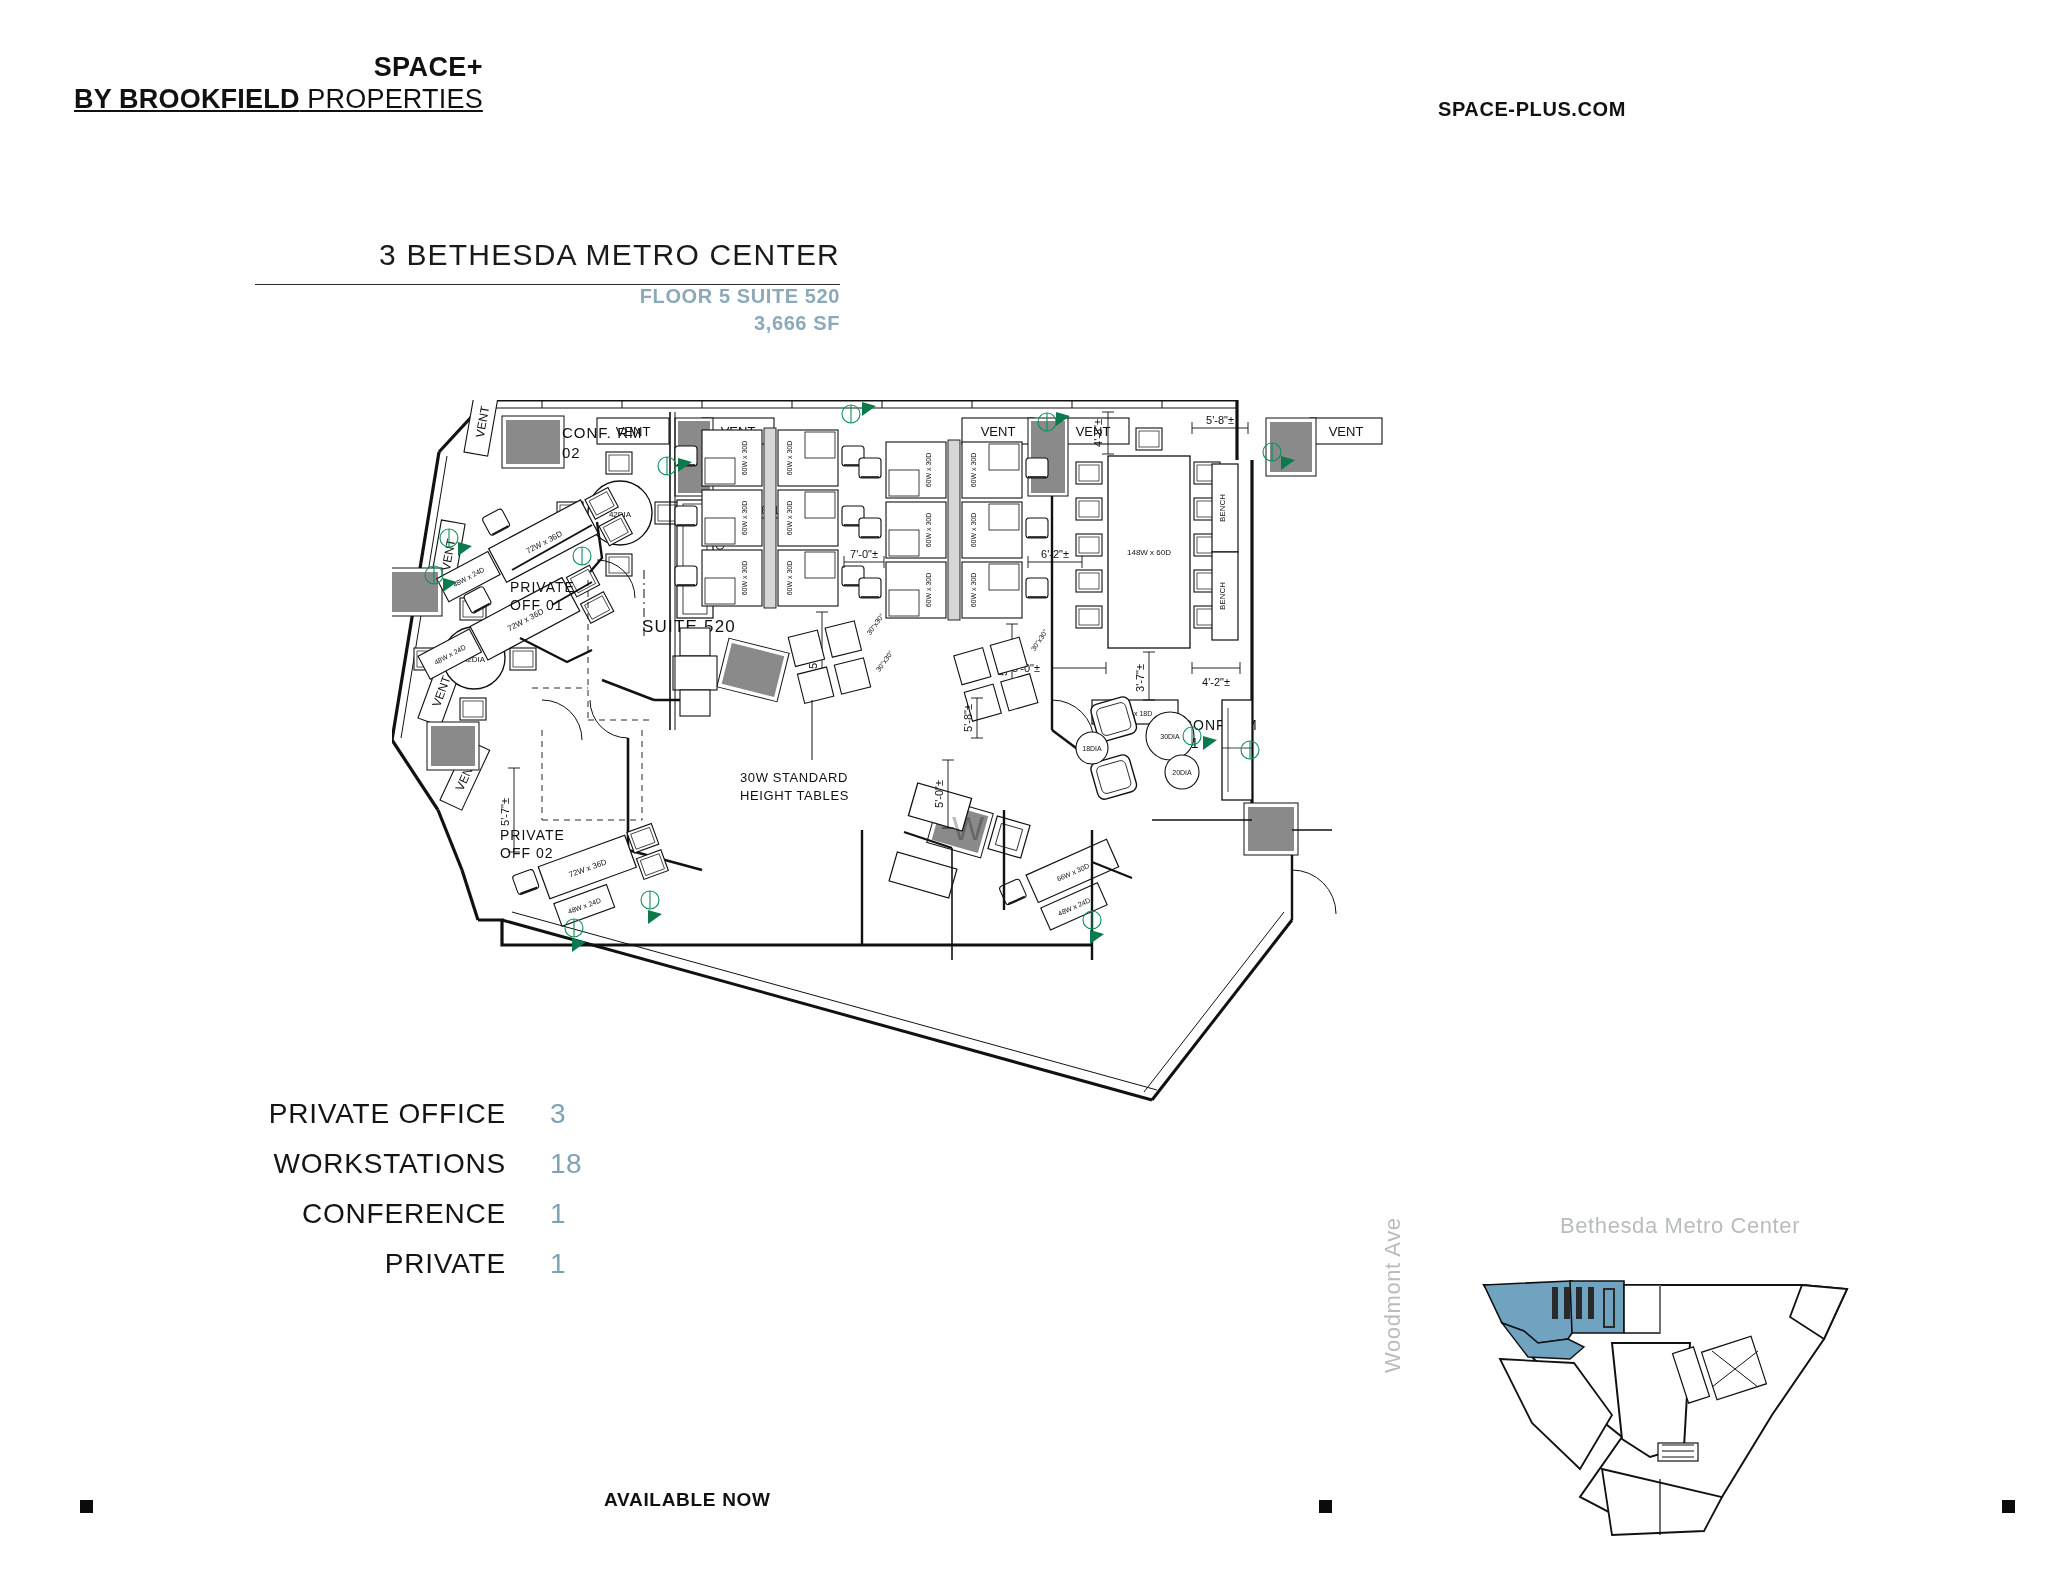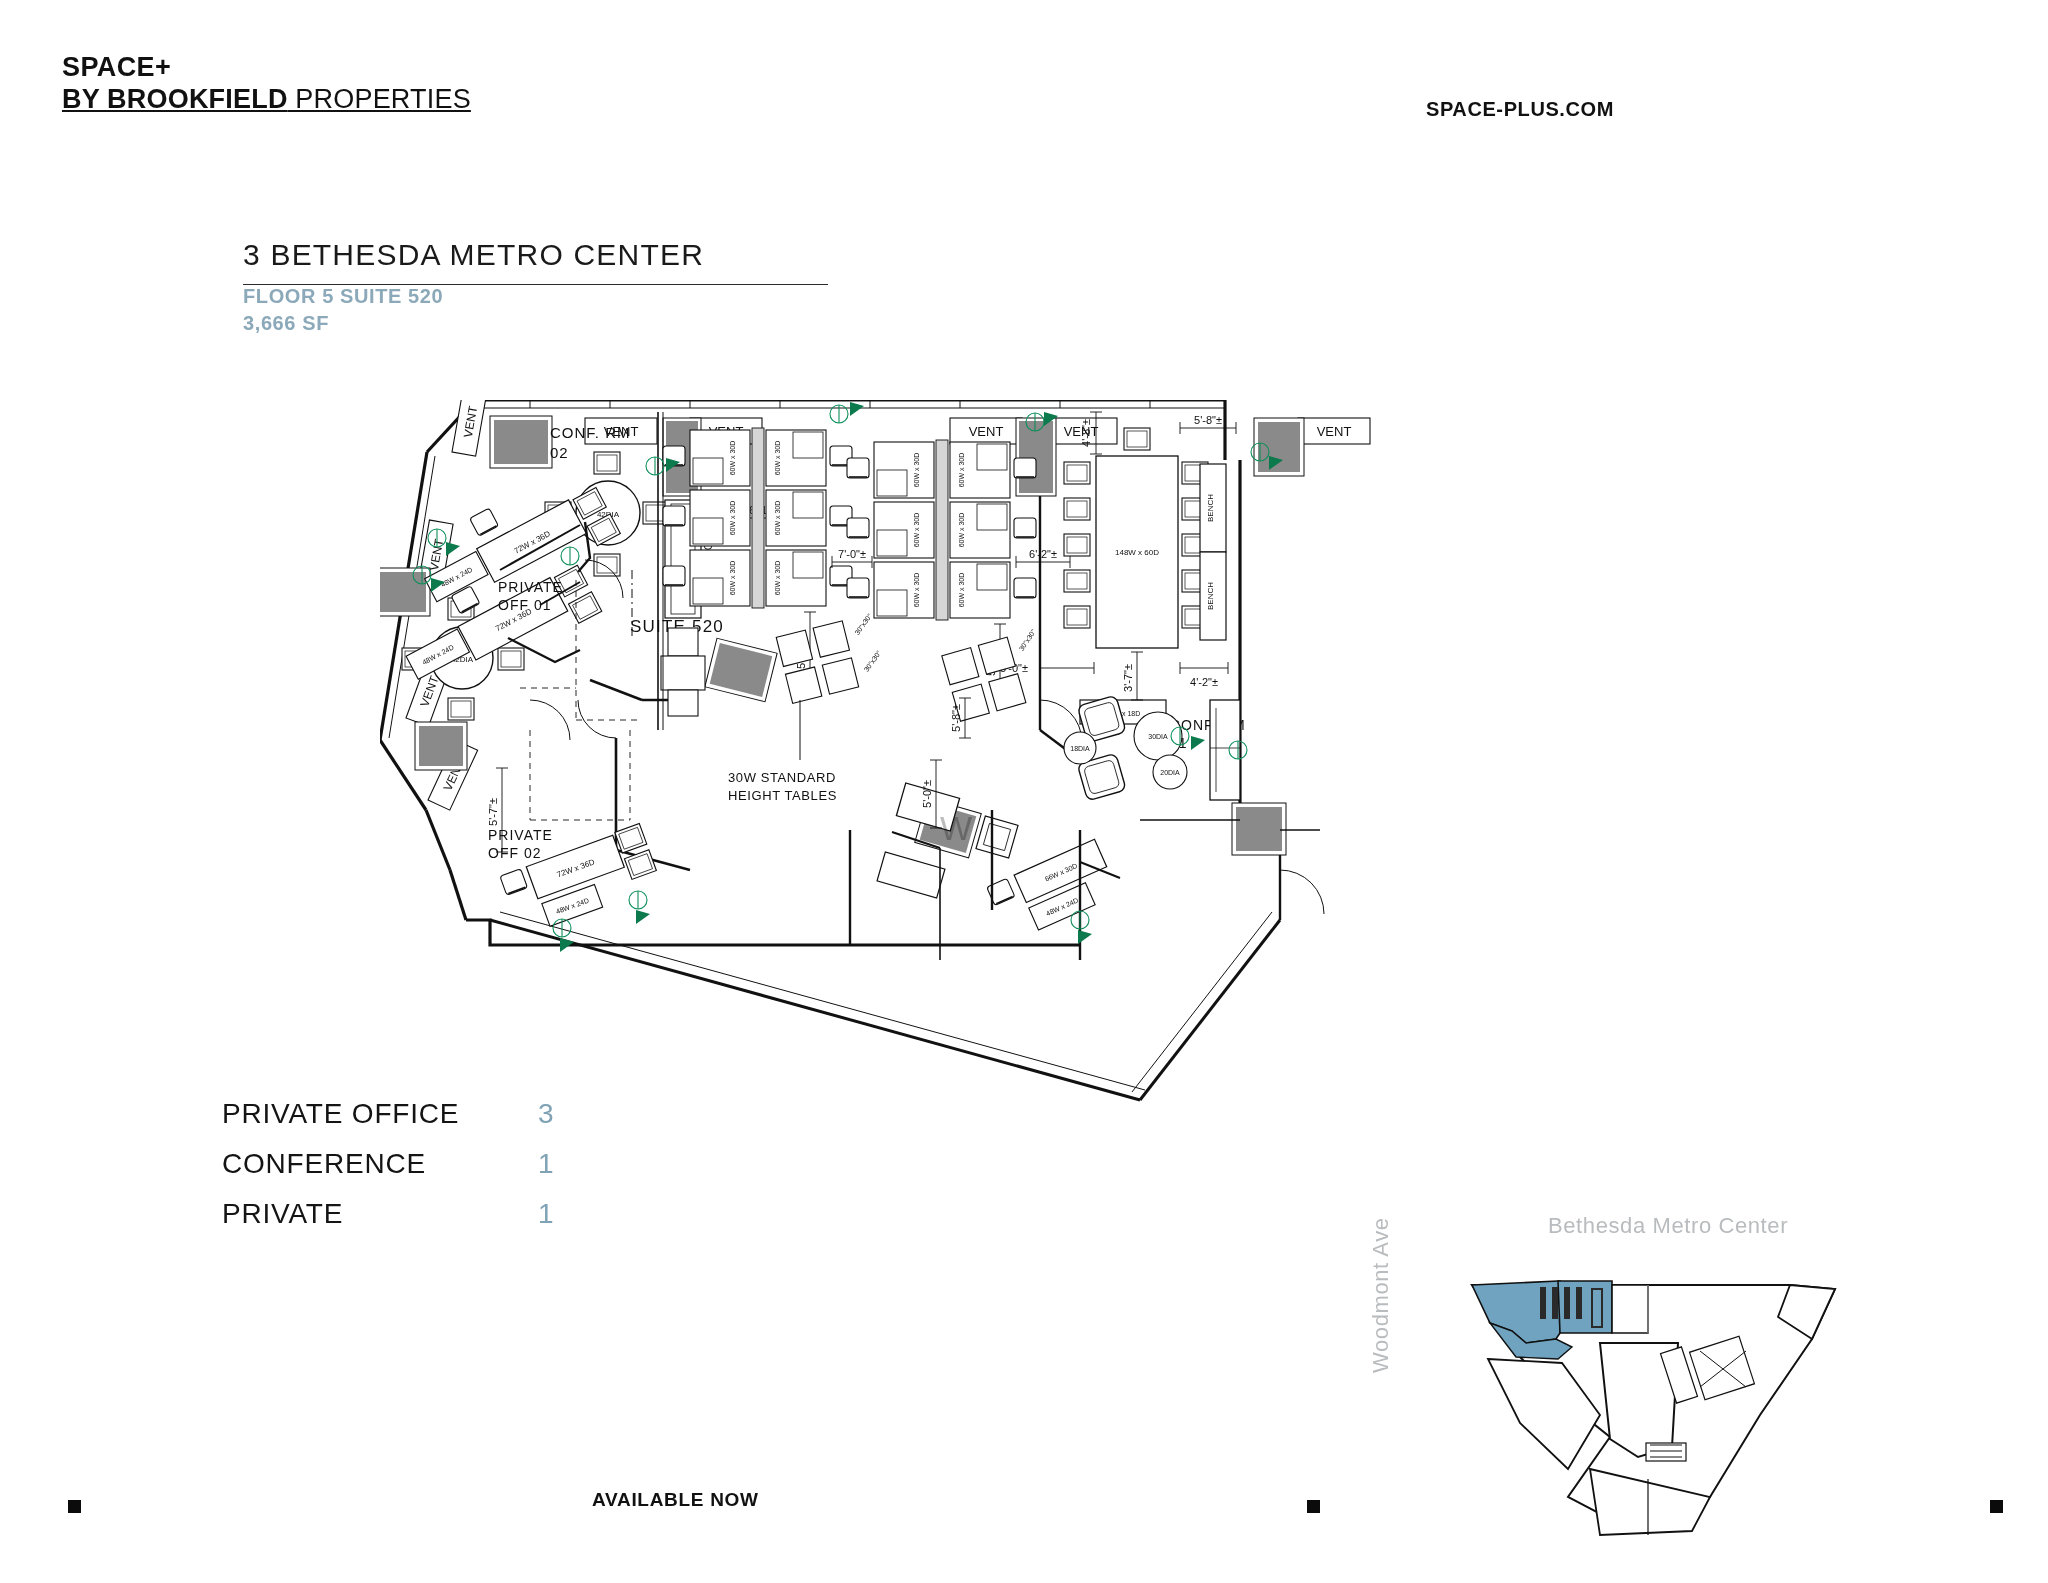--- a/index.html
+++ b/index.html
@@ -3,21 +3,21 @@
 <meta charset="utf-8">
 <title>Space+ Floor Plan</title>
 <style>
   html,body{margin:0;padding:0;background:#ffffff;}
   body{
     width:2048px;height:1583px;position:relative;overflow:hidden;
     font-family:"Liberation Sans","DejaVu Sans",sans-serif;
     color:#111111;
     -webkit-font-smoothing:antialiased;
   }
-  .page{position:absolute;left:0;top:0;width:1676px;height:1583px;background:#fff;}
+  .page{position:absolute;left:12px;top:0;width:1676px;height:1583px;background:#fff;text-align:right;}
 
   
   .brand{position:absolute;left:62px;top:52px;line-height:1.18;}
   .brand-l1{font-size:27px;font-weight:700;letter-spacing:.4px;color:#111;}
   .brand-l2{font-size:27px;font-weight:700;letter-spacing:.2px;color:#111;text-decoration:underline;}
   .brand-l2 .light{font-weight:400;}
   .site-url{position:absolute;right:62px;top:98px;font-size:20px;font-weight:700;letter-spacing:.6px;color:#111;}
 
   
   .titleblock{position:absolute;left:243px;top:238px;width:585px;}
@@ -693,20 +693,24 @@
     </g>
   </svg>
   </div>
 
   <div class="stats">
     <div class="stat-row">
       <div class="stat-label">PRIVATE OFFICE</div>
       <div class="stat-value">3</div>
     </div>
     <div class="stat-row">
+      <div class="stat-label">WORKSTATIONS</div>
+      <div class="stat-value">18</div>
+    </div>
+    <div class="stat-row">
       <div class="stat-label">CONFERENCE</div>
       <div class="stat-value">1</div>
     </div>
     <div class="stat-row">
       <div class="stat-label">PRIVATE</div>
       <div class="stat-value">1</div>
     </div>
   </div>
 
   <div class="keyplan">

